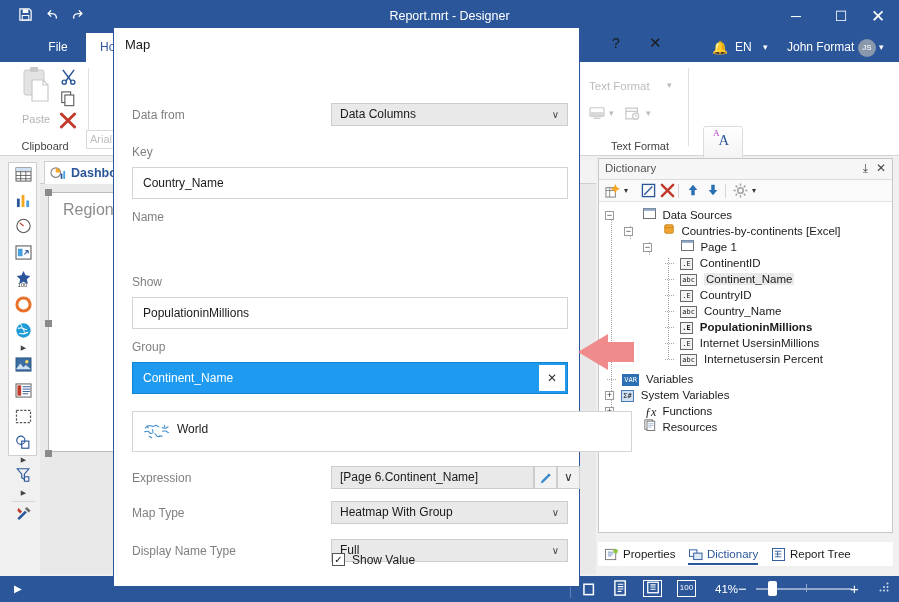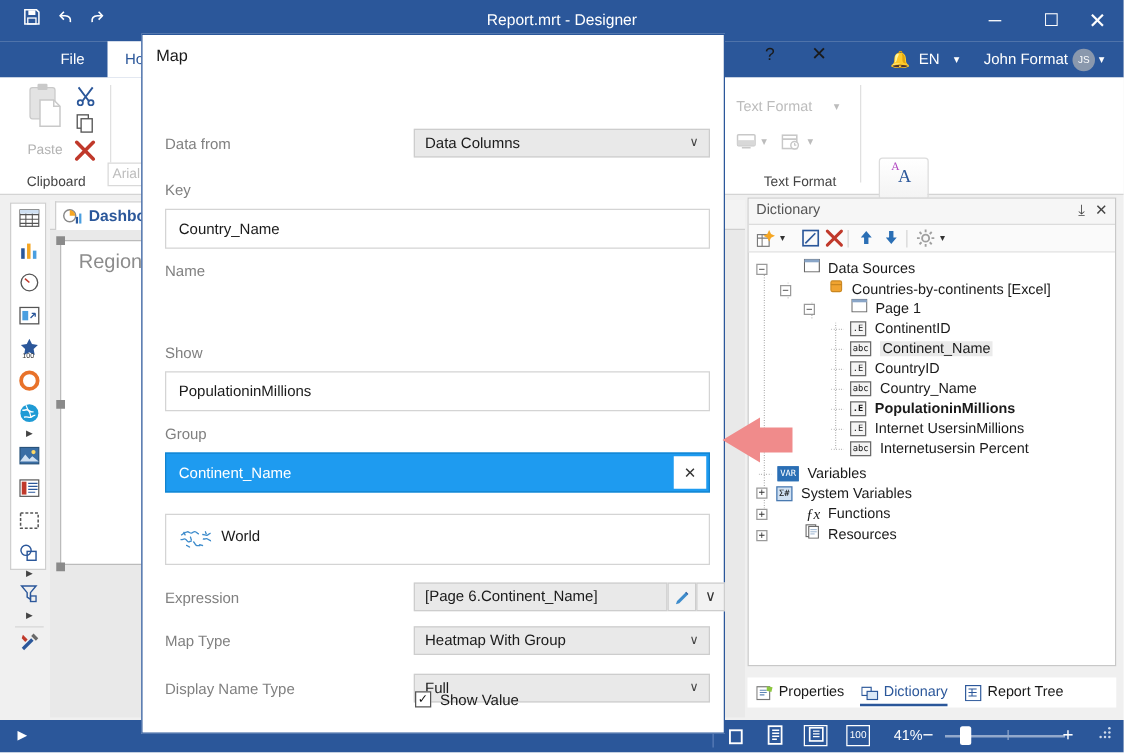--- a/index.html
+++ b/index.html
@@ -759,21 +759,21 @@
 
     <div class="f-label" style="left:18px;top:247px;">Show</div>
     <div class="f-input" style="left:18px;top:269px;width:436px;height:32px;">PopulationinMillions</div>
 
     <div class="f-label" style="left:18px;top:312px;">Group</div>
     <div class="sel-field" style="left:18px;top:334px;width:436px;height:32px;">
       <span>Continent_Name</span>
       <span class="sel-clear">✕</span>
     </div>
 
-    <div class="mapbox" style="left:18px;top:383px;width:436px;height:41px;">
+    <div class="mapbox" style="left:18px;top:383px;width:500px;height:41px;">
       <span style="position:absolute;left:10px;top:9px;">
         <svg width="27" height="22" viewBox="0 0 28 22">
           <g fill="none" stroke="#3e8ccc" stroke-width="1.1">
             <path d="M2 7c1.6-1.4 3.2-2.6 5-2.8 1.6-.2 2 1.2 3.4 1.1 1.3-.1 1.6-1.4 3-1.3 1.6.1 1.8 1.9 3.4 1.9"></path>
             <path d="M1.5 10.5c1.4.6 2.4-.7 3.8-.3 1.3.4 1.3 2 2.6 2.3 1.2.3 1.9-1 3-.6"></path>
             <path d="M12 12.4c1.3.7 1.4 2.3 2.6 3 1.2.7 2.3-.3 3.4.4"></path>
             <path d="M19.5 6.5c1.5-.4 2.6.9 4 .6 1.3-.3 1.7-1.8 3-1.6"></path>
             <path d="M20 10c1.5.6 2.3-.4 3.6 0s1.9 1.8 3.2 1.6"></path>
             <path d="M6 15.5c1.4-.2 2 1.3 3.4 1.4"></path>
             <path d="M17 15c1.2-.5 2 .8 3.2.5"></path>

